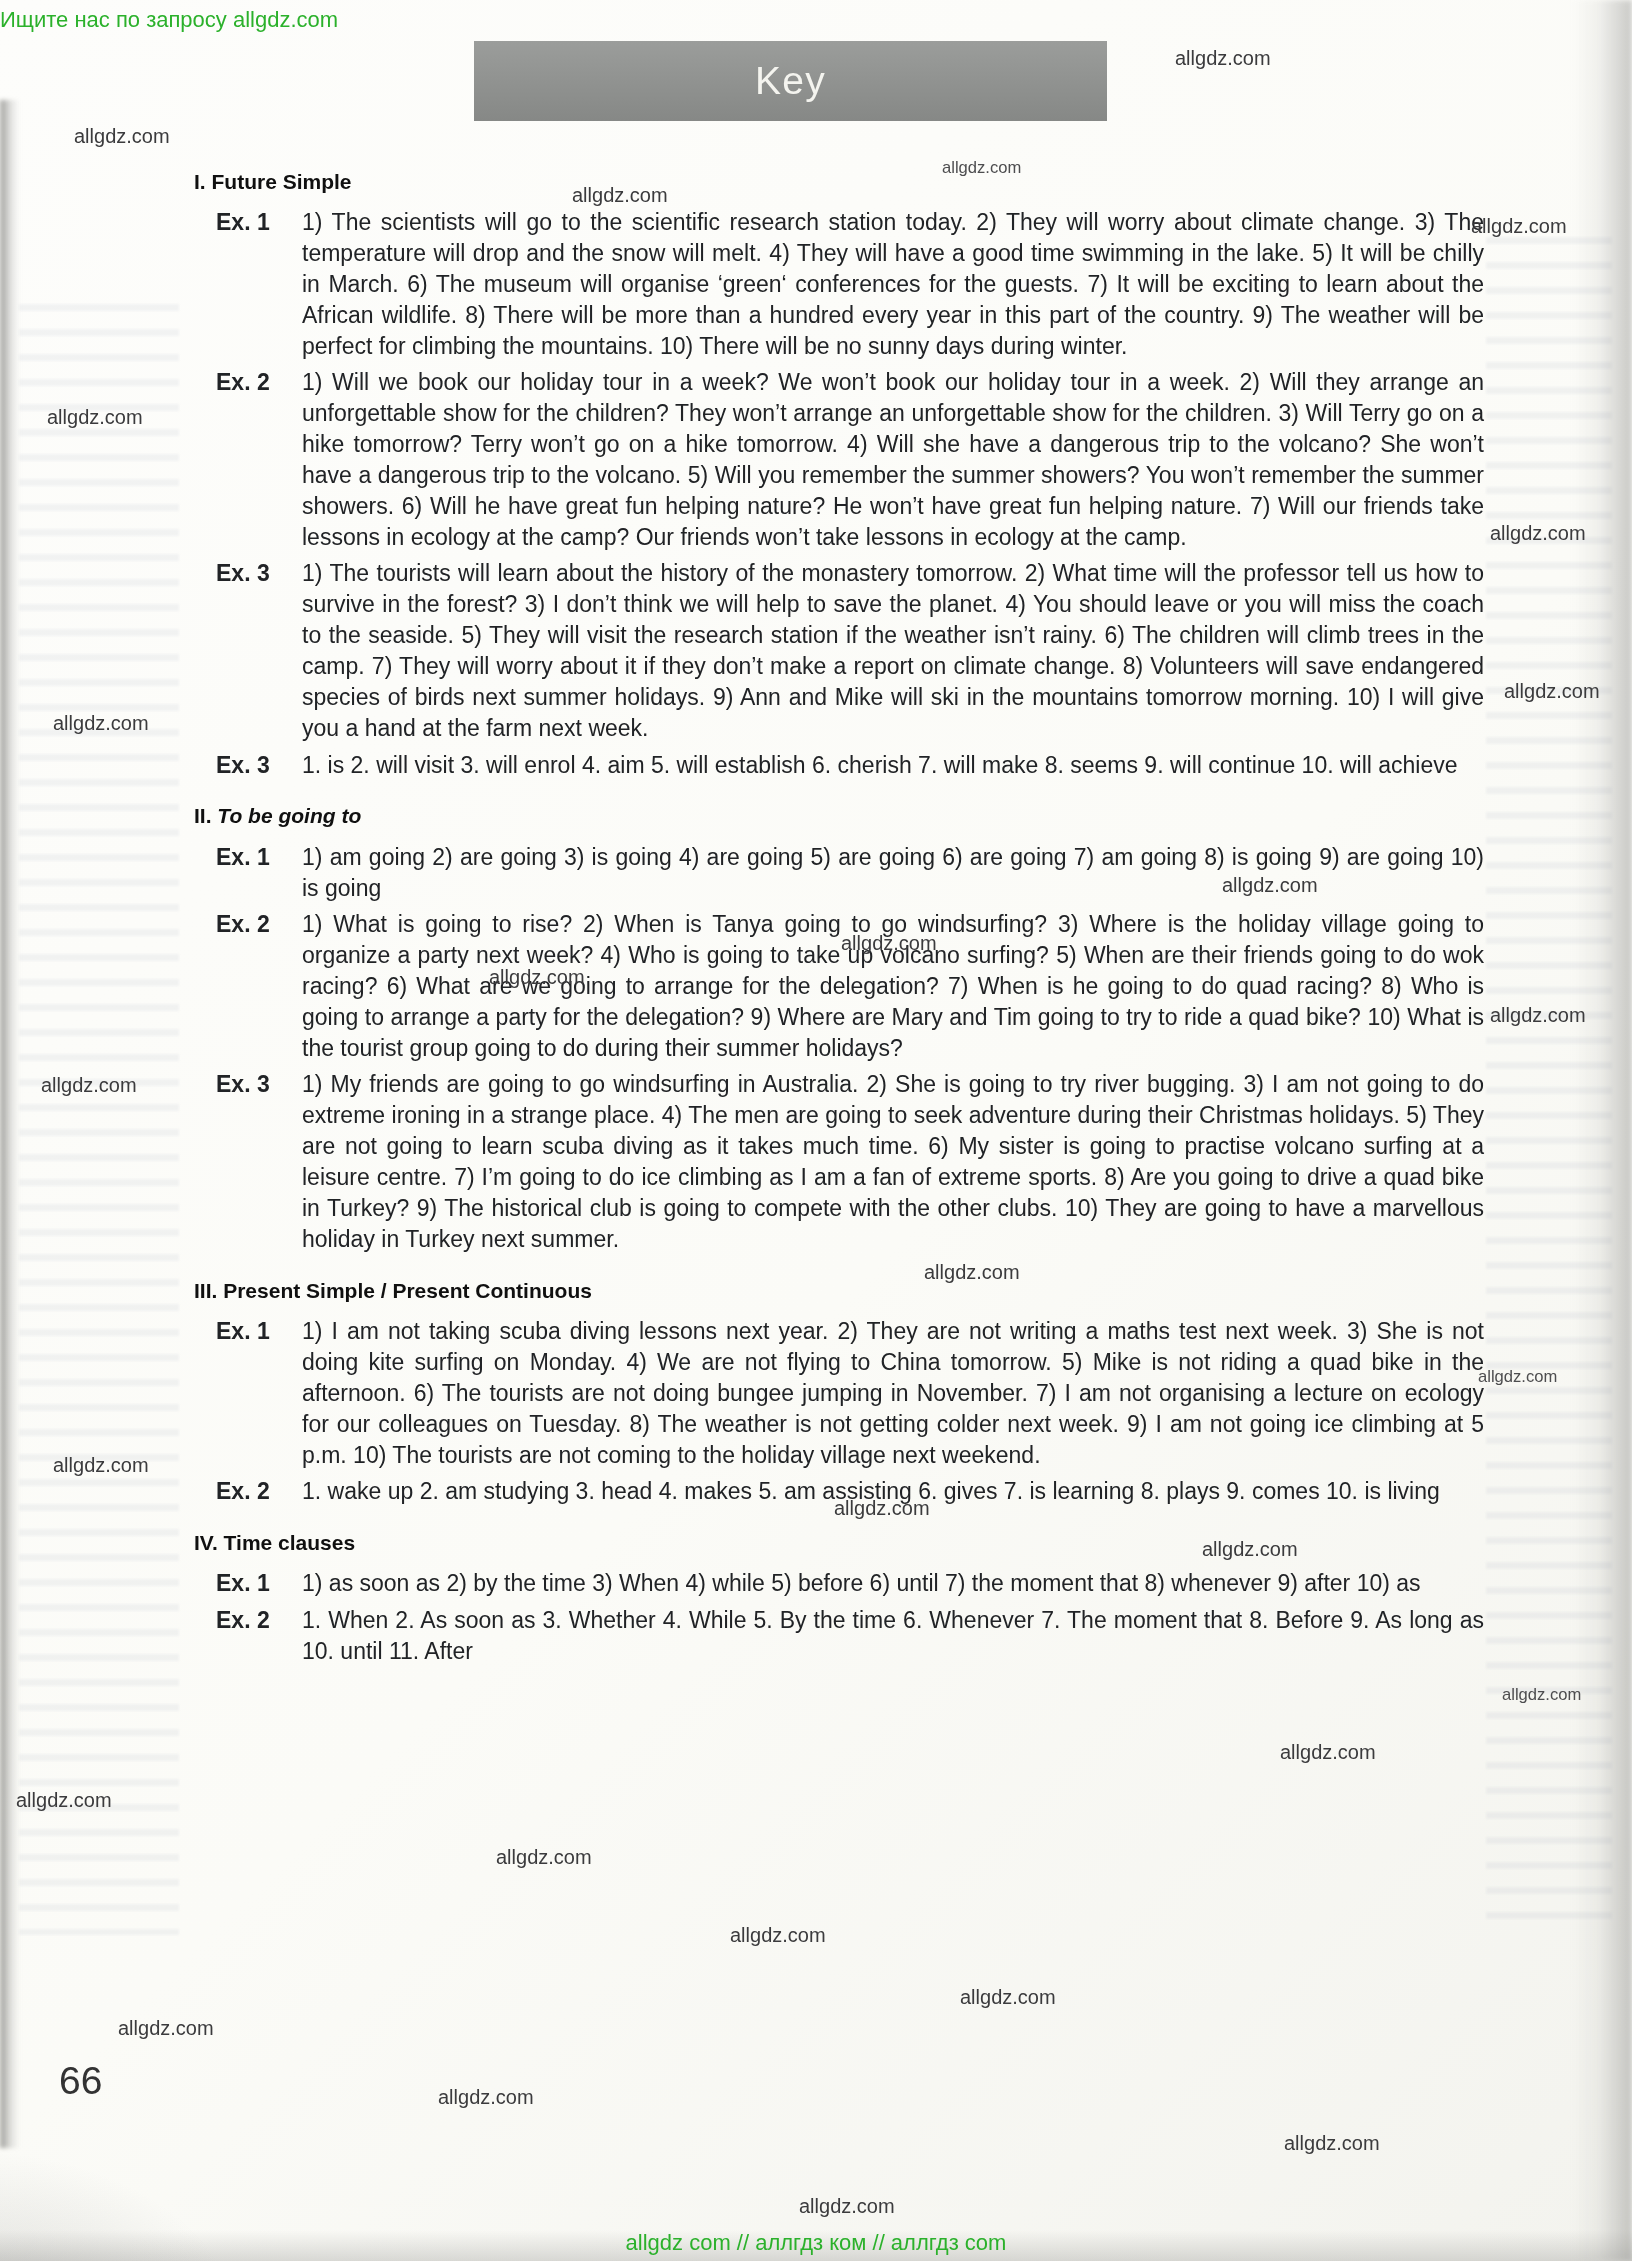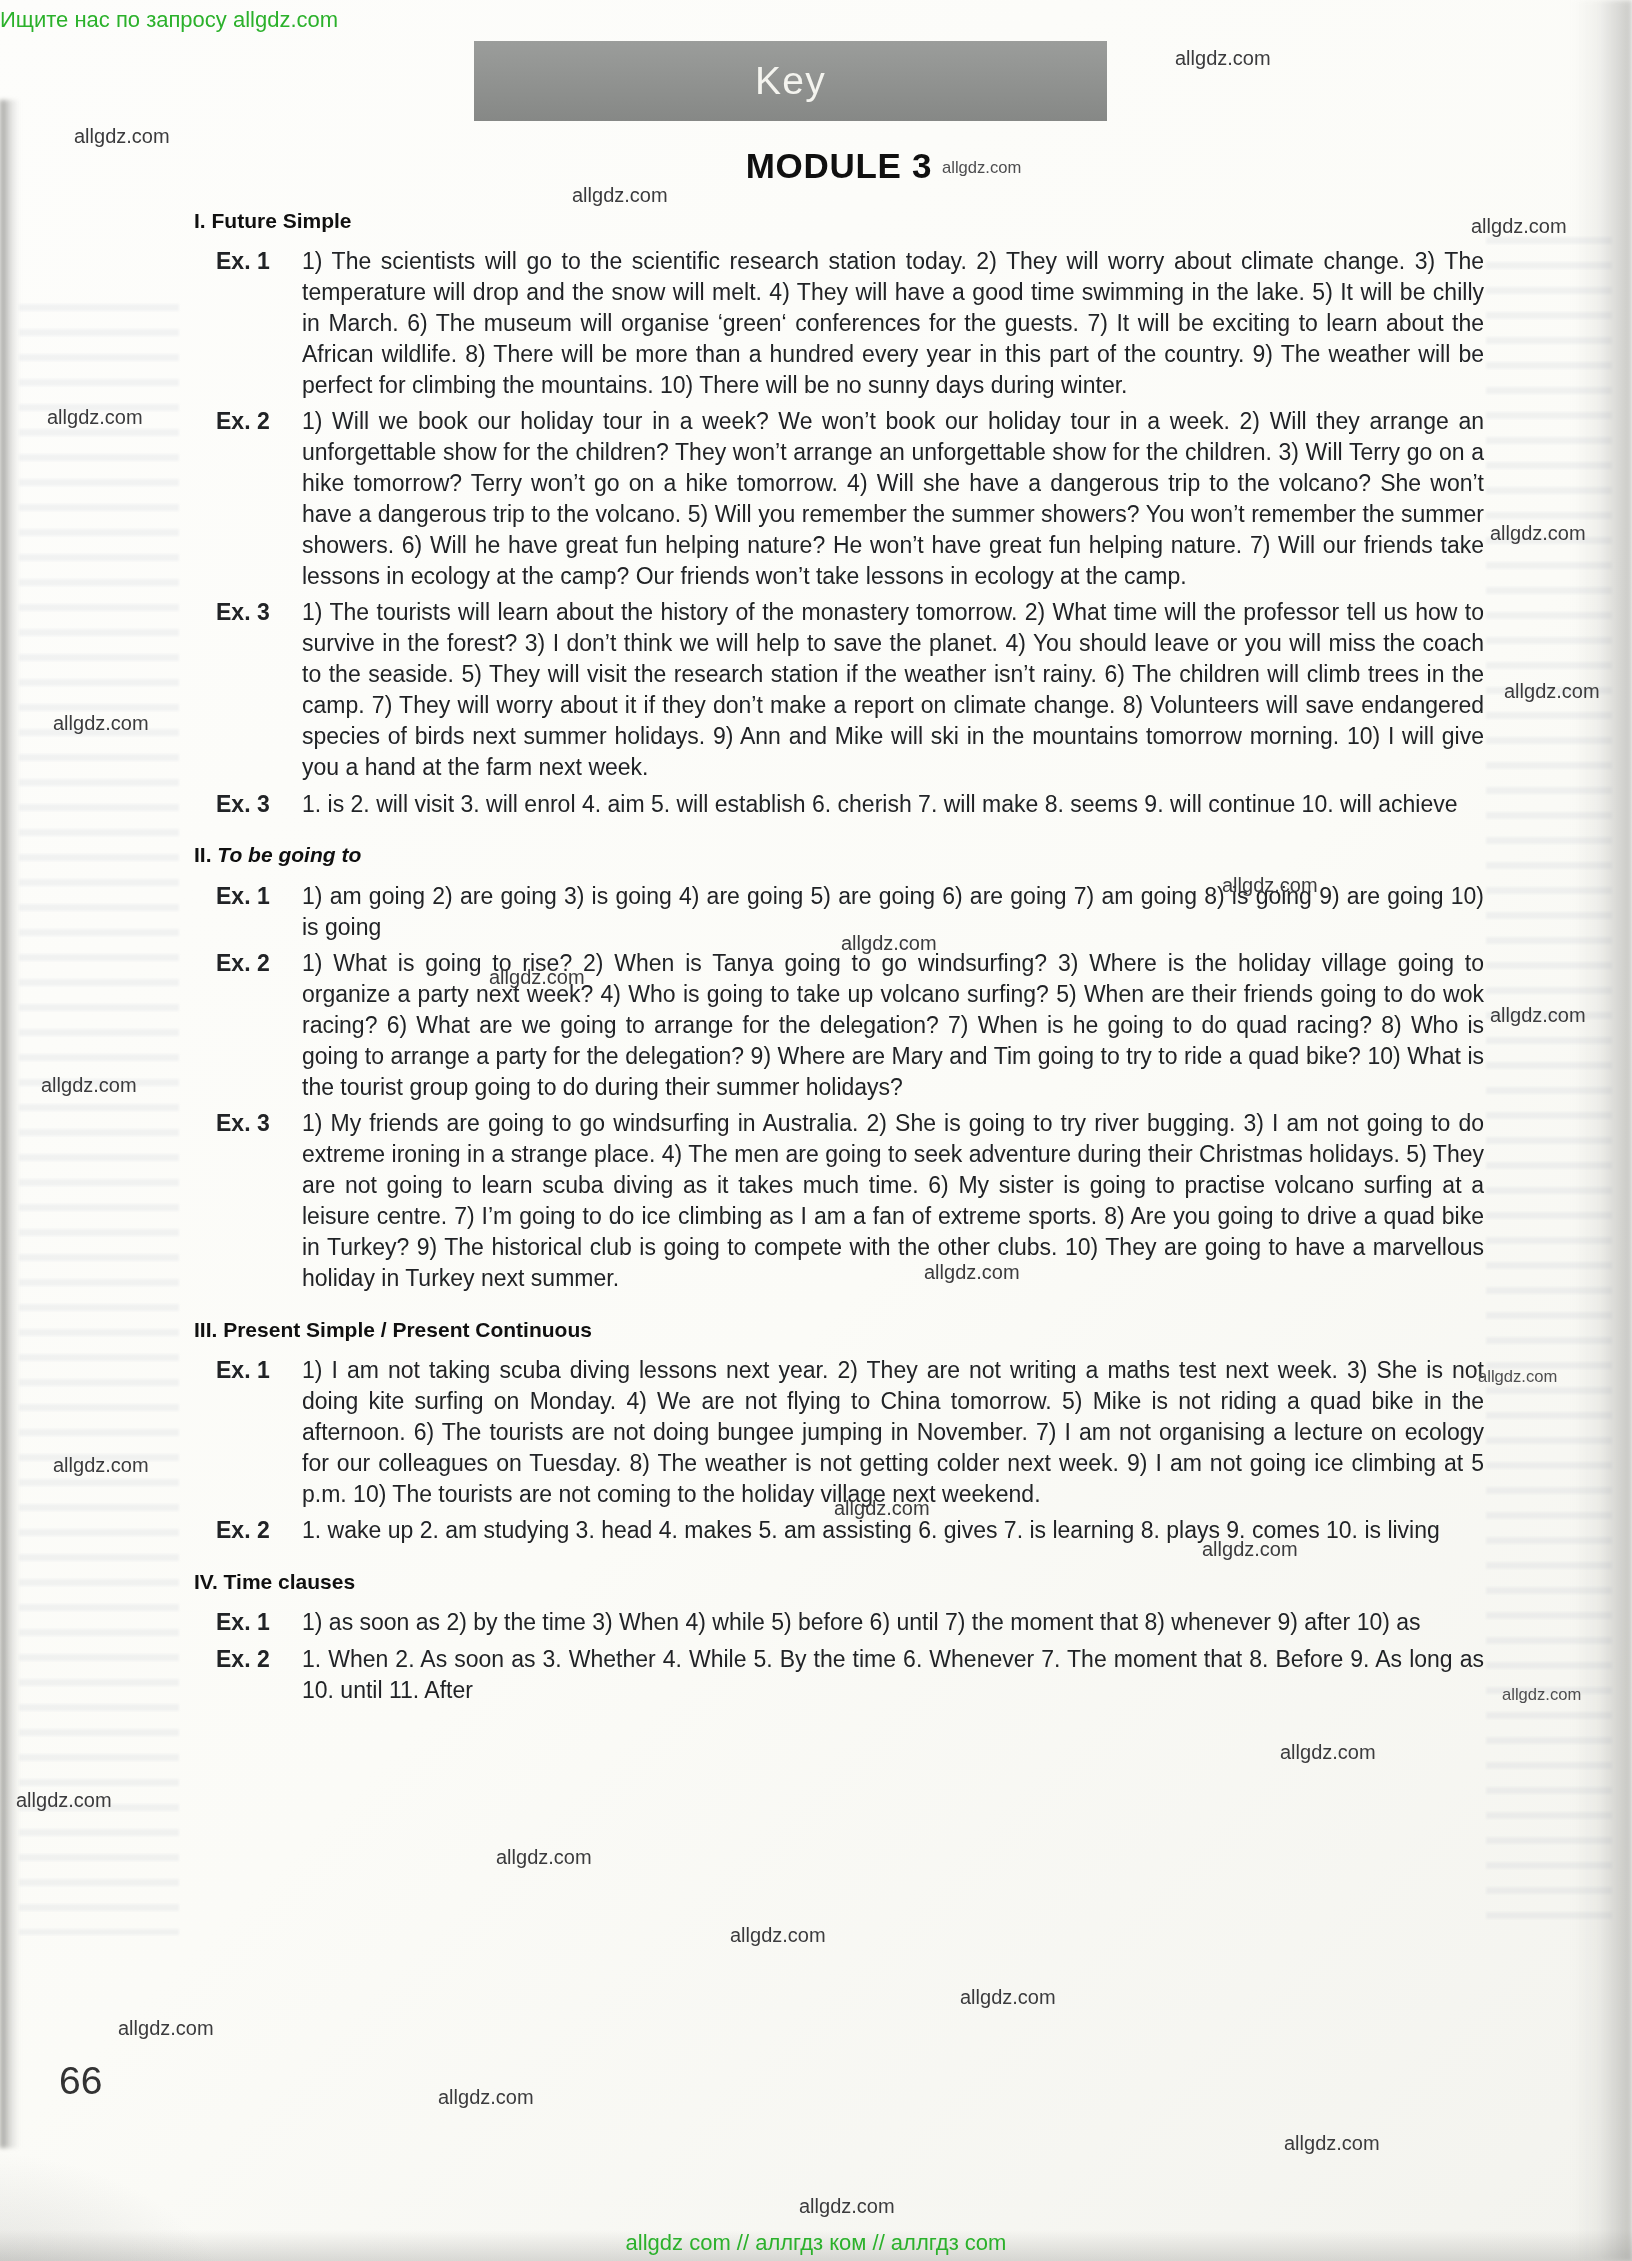--- a/index.html
+++ b/index.html
@@ -103,21 +103,20 @@
   <div class="bleed bleed-left"></div>
 
   <div class="banner-top">Ищите нас по запросу allgdz.com</div>
 
   <div class="key-bar">
     <span class="key-word">Key</span>
   </div>
 
   <div class="content">
 
-    <h1 class="module">MODULE 3</h1>
 
     <div>
       <h2 class="section"><span>I.</span> <span>Future Simple</span></h2>
       <div class="ex-row">
         <div class="ex-label">Ex. 1</div>
         <div class="ex-text">1) The scientists will go to the scientific research station today. 2) They will worry about climate change. 3) The temperature will drop and the snow will melt. 4) They will have a good time swimming in the lake. 5) It will be chilly in March. 6) The museum will organise ‘green‘ conferences for the guests. 7) It will be exciting to learn about the African wildlife. 8) There will be more than a hundred every year in this part of the country. 9) The weather will be perfect for climbing the mountains. 10) There will be no sunny days during winter.</div>
       </div>
       <div class="ex-row">
         <div class="ex-label">Ex. 2</div>
         <div class="ex-text">1) Will we book our holiday tour in a week? We won’t book our holiday tour in a week. 2) Will they arrange an unforgettable show for the children? They won’t arrange an unforgettable show for the children. 3) Will Terry go on a hike tomorrow? Terry won’t go on a hike tomorrow. 4) Will she have a dangerous trip to the volcano? She won’t have a dangerous trip to the volcano. 5) Will you remember the summer showers? You won’t remember the summer showers. 6) Will he have great fun helping nature? He won’t have great fun helping nature. 7) Will our friends take lessons in ecology at the camp? Our friends won’t take lessons in ecology at the camp.</div>

